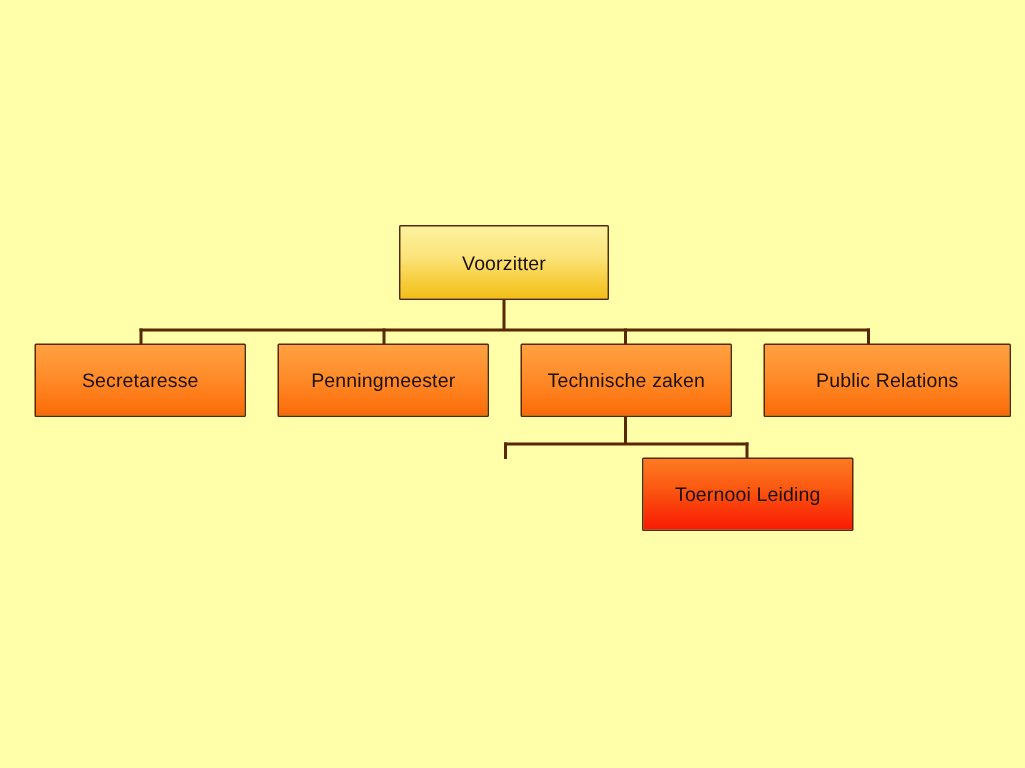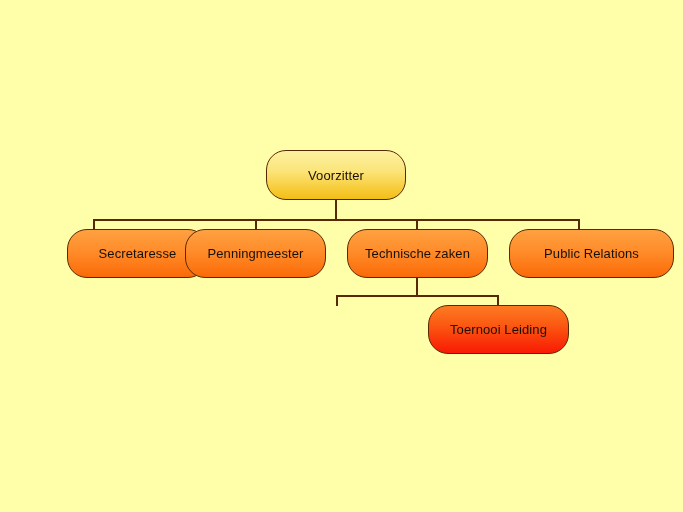--- a/index.html
+++ b/index.html
@@ -26,21 +26,21 @@
     background: #5a2800;
   }
   .conn-h { height: 2px; }
   .conn-v { width: 2px; }
 
   
   .node {
     position: absolute;
     box-sizing: border-box;
     border: 1px solid #5a2800;
-    border-radius: 20px;
+    border-radius: 1px;
     display: flex;
     align-items: center;
     justify-content: center;
     color: #1a1008;
     font-size: 13px;
     line-height: 1;
     letter-spacing: 0.1px;
     white-space: nowrap;
     text-align: center;
   }
@@ -65,21 +65,21 @@
 
   <div class="connector conn-v" style="left:335px; top:200px; height:20px;"></div>
 
   <div class="connector conn-h" style="left:93px; top:219px; width:487px;"></div>
 
   <div class="connector conn-v" style="left:93px; top:219px; height:11px;"></div>
   <div class="connector conn-v" style="left:255px; top:219px; height:11px;"></div>
   <div class="connector conn-v" style="left:416px; top:219px; height:11px;"></div>
   <div class="connector conn-v" style="left:578px; top:219px; height:11px;"></div>
 
-  <div class="node node-dept" style="left:23px; top:229px; width:141px; height:49px;margin-left:44px;">
+  <div class="node node-dept" style="left:23px; top:229px; width:141px; height:49px;">
     <span>Secretaresse</span>
   </div>
 
   <div class="node node-dept" style="left:347px; top:229px; width:141px; height:49px;">
     <span>Technische zaken</span>
   </div>
 
   <div class="node node-dept" style="left:185px; top:229px; width:141px; height:49px;">
     <span>Penningmeester</span>
   </div>

